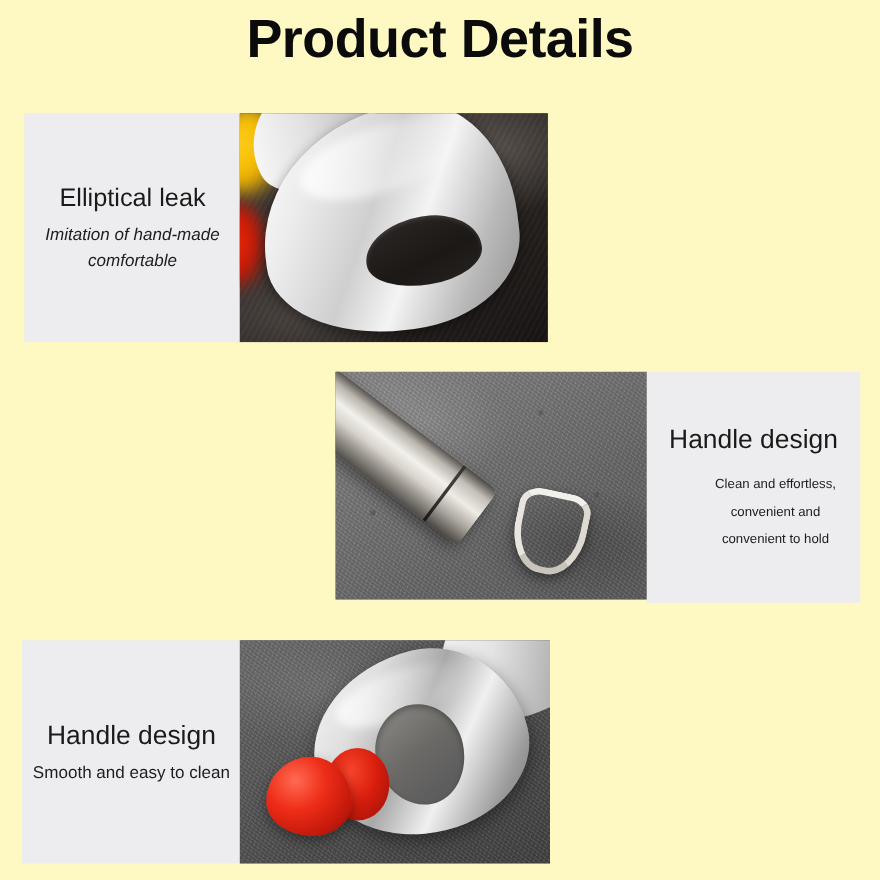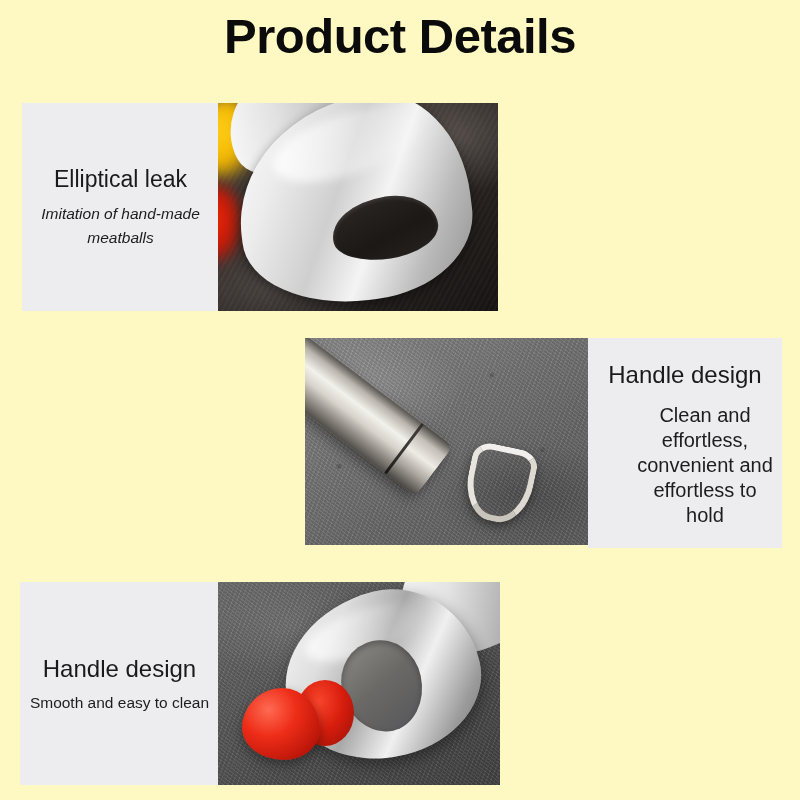--- a/index.html
+++ b/index.html
@@ -209,21 +209,21 @@
     width: 194px;
     height: 210px;
     padding: 0 6px;
   }
   #panel-two-text .block-heading {
     font-size: 24px;
     line-height: 32px;
     margin-bottom: 12px;
   }
   #panel-two-text .block-body {
-    font-size: 20px;
+    font-size: 12px;
     line-height: 25px;
     margin-left: 40px;
   }
 
   
   .stone-backdrop {
     position: absolute;
     inset: 0;
     background:
       radial-gradient(ellipse 55% 42% at 22% 24%, rgba(255,255,255,0.16), rgba(0,0,0,0) 62%),
@@ -406,21 +406,21 @@
 <div id="page">
 
   <div class="page-title">Product Details</div>
 
   <div class="panel" id="panel-one">
 
     <div class="text-block" id="panel-one-text">
       <div class="block-heading">Elliptical leak</div>
       <div class="block-body">
         <div>Imitation of hand-made</div>
-        <div>meatballs</div>
+        <div>comfortable</div>
       </div>
     </div>
 
     <div class="photo" id="panel-one-photo">
       <div class="dark-backdrop"></div>
       <div class="blob-yellow"></div>
       <div class="blob-red"></div>
       <div class="scoop1">
         <div class="shaft"></div>
         <div class="blade"></div>
@@ -440,21 +440,21 @@
         <div class="tip-cap"></div>
       </div>
       <div class="hang-loop"></div>
     </div>
 
     <div class="text-block" id="panel-two-text">
       <div class="block-heading">Handle design</div>
       <div class="block-body">
         <div>Clean and effortless,</div>
         <div>convenient and</div>
-        <div>effortless to hold</div>
+        <div>convenient to hold</div>
       </div>
     </div>
 
   </div>
 
   <div class="panel" id="panel-three">
 
     <div class="text-block" id="panel-three-text">
       <div class="block-heading">Handle design</div>
       <div class="block-body">

